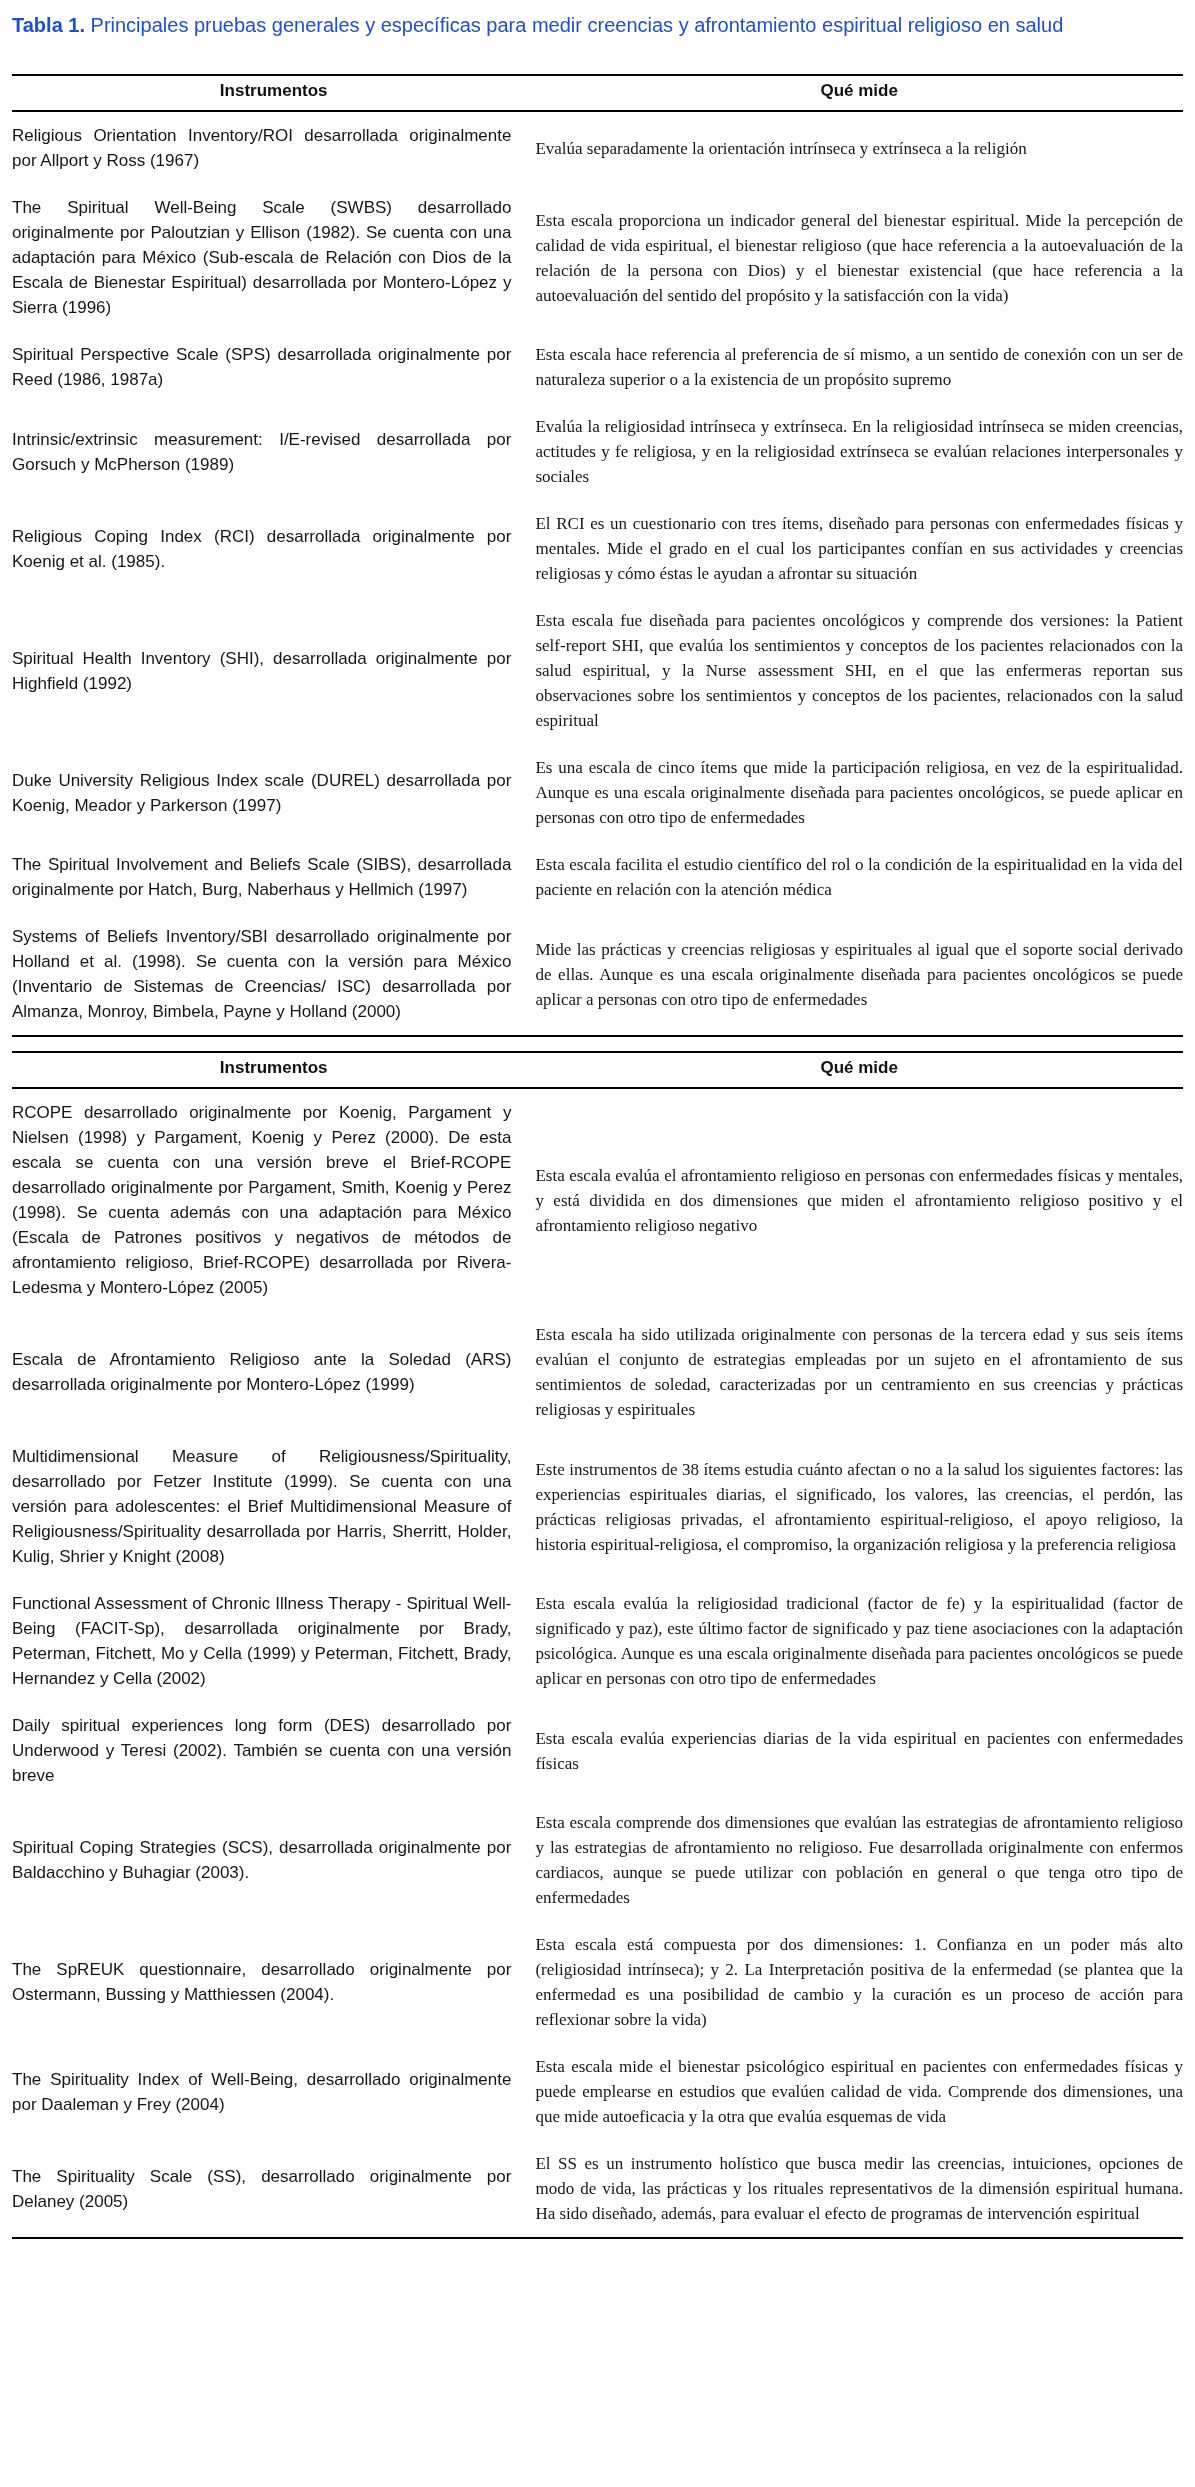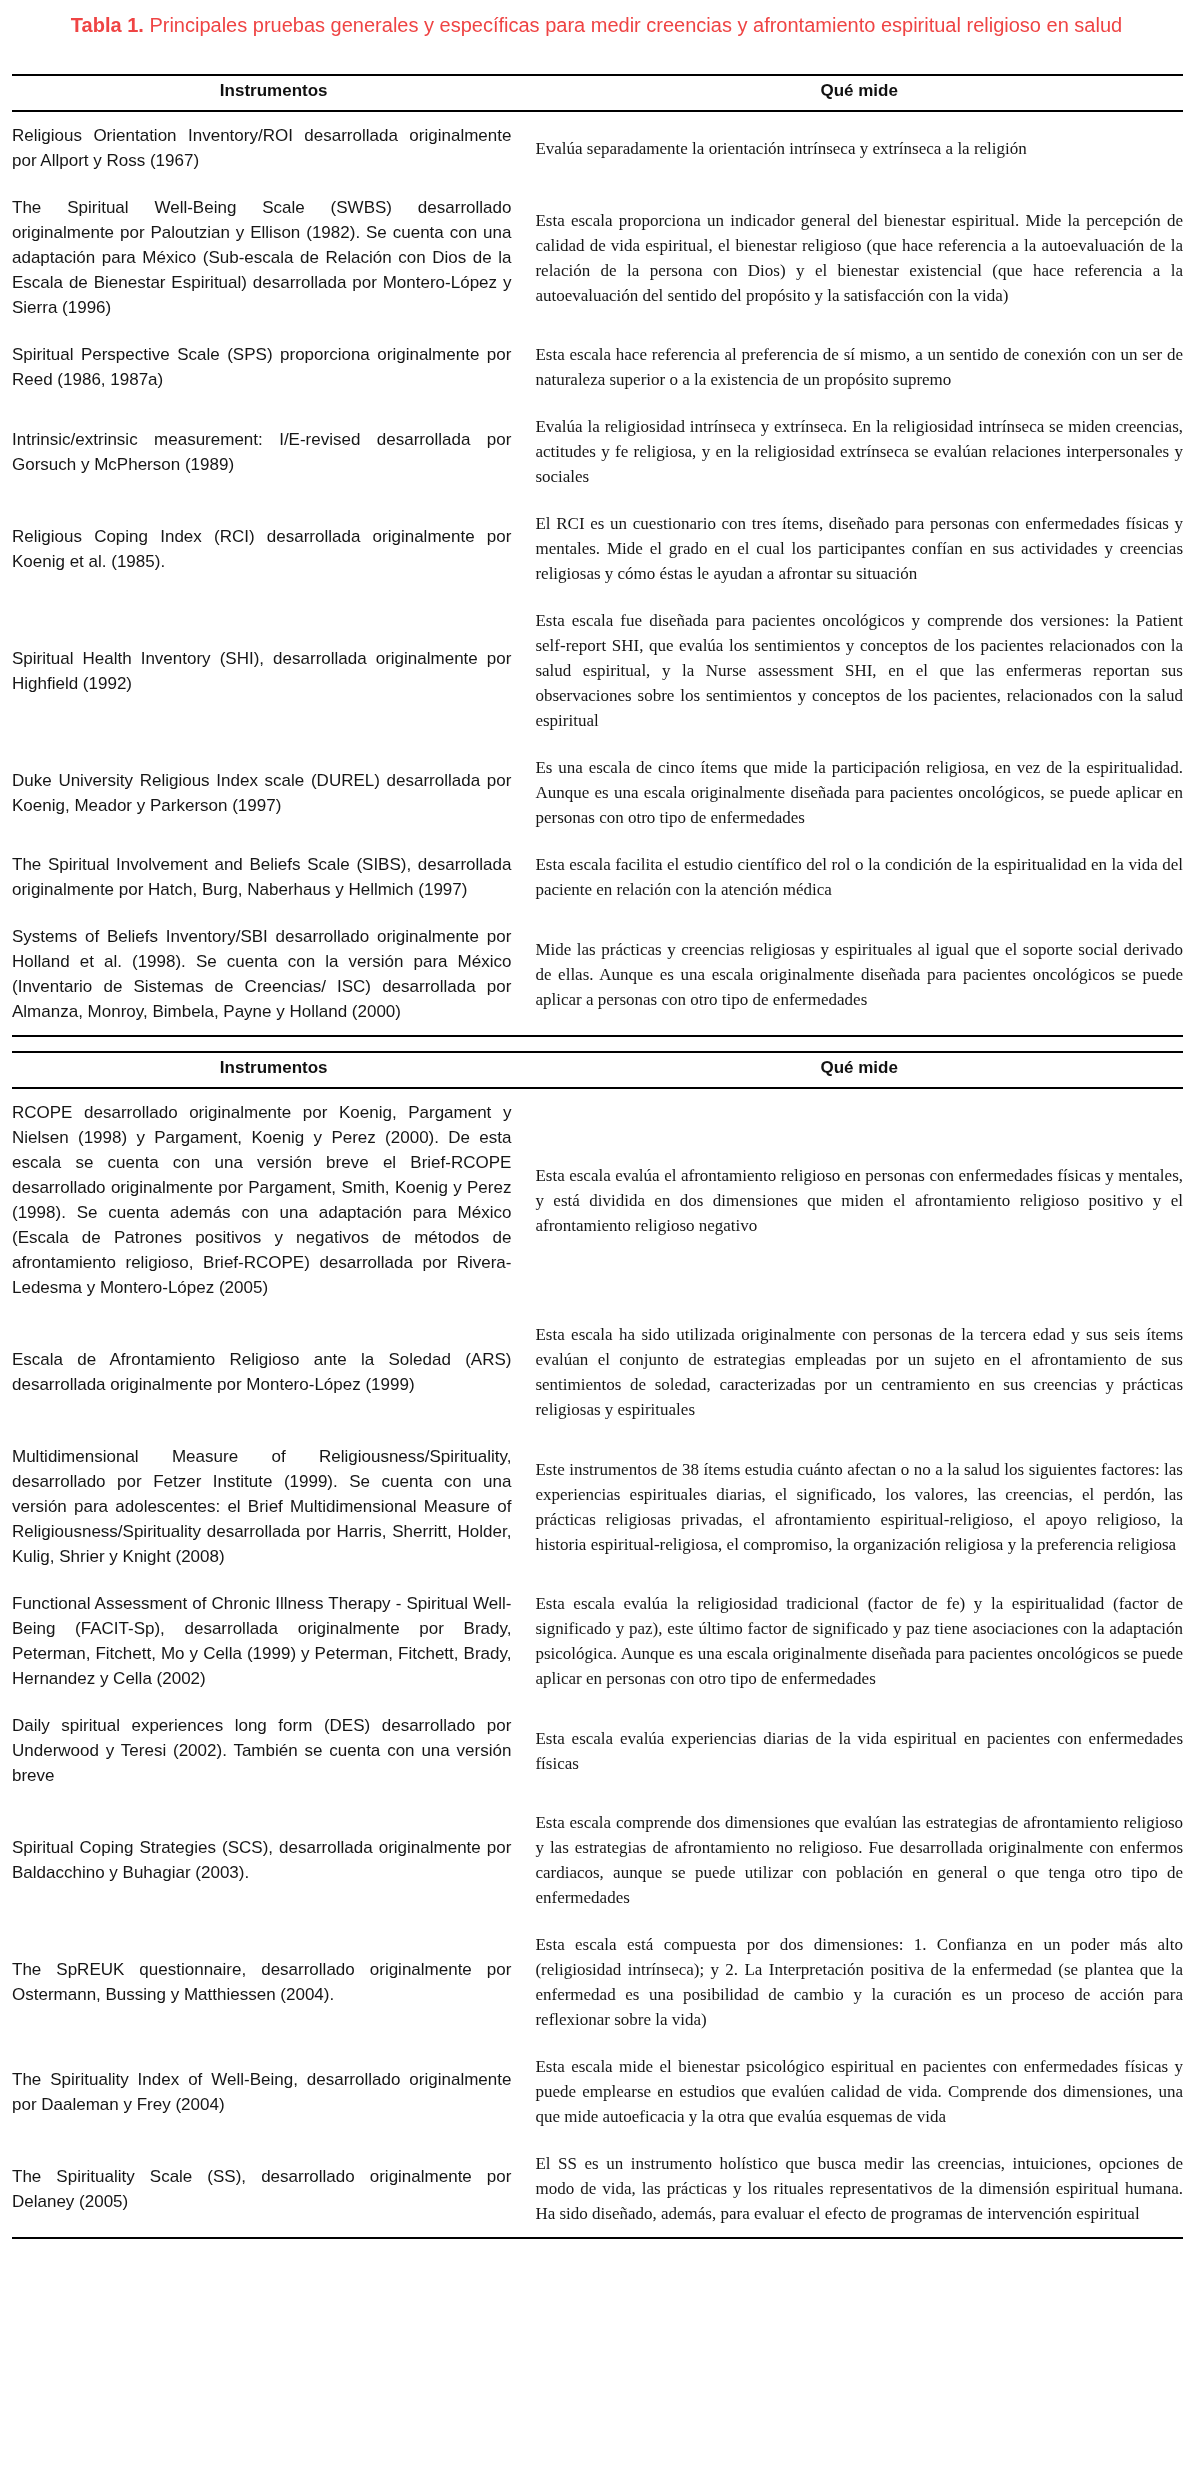--- a/index.html
+++ b/index.html
@@ -12,22 +12,21 @@
   .page {
     width: 1195px;
     box-sizing: border-box;
     padding: 8px 12px 6px 12px;
     background: #ffffff;
   }
   .caption {
     font-size: 20px;
     line-height: 30px;
     margin: 2px 2px 34px 0;
-    color: #ef4444;
-    text-align: center;
+    color: #1d4ed8;
   }
   .caption .cap-label { font-weight: bold; }
   table.tbl {
     width: 100%;
     border-collapse: collapse;
     table-layout: fixed;
     border-top: 2px solid #000;
     border-bottom: 2px solid #000;
   }
   table.tbl.second { margin-top: 14px; }
@@ -77,21 +76,21 @@
           <td class="inst">Religious Orientation Inventory/ROI desarrollada originalmente por Allport y Ross (1967)</td>
           <td class="mide">Evalúa separadamente la orientación intrínseca y extrínseca a la religión</td>
         </tr>
 
         <tr>
           <td class="inst">The Spiritual Well-Being Scale (SWBS) desarrollado originalmente por Paloutzian y Ellison (1982). Se cuenta con una adaptación para México (Sub-escala de Relación con Dios de la Escala de Bienestar Espiritual) desarrollada por Montero-López y Sierra (1996)</td>
           <td class="mide">Esta escala proporciona un indicador general del bienestar espiritual. Mide la percepción de calidad de vida espiritual, el bienestar religioso (que hace referencia a la autoevaluación de la relación de la persona con Dios) y el bienestar existencial (que hace referencia a la autoevaluación del sentido del propósito y la satisfacción con la vida)</td>
         </tr>
 
         <tr>
-          <td class="inst">Spiritual Perspective Scale (SPS) proporciona originalmente por Reed (1986, 1987a)</td>
+          <td class="inst">Spiritual Perspective Scale (SPS) desarrollada originalmente por Reed (1986, 1987a)</td>
           <td class="mide">Esta escala hace referencia al preferencia de sí mismo, a un sentido de conexión con un ser de naturaleza superior o a la existencia de un propósito supremo</td>
         </tr>
 
 
         <tr>
           <td class="inst">Intrinsic/extrinsic measurement: I/E-revised desarrollada por Gorsuch y McPherson (1989)</td>
           <td class="mide">Evalúa la religiosidad intrínseca y extrínseca. En la religiosidad intrínseca se miden creencias, actitudes y fe religiosa, y en la religiosidad extrínseca se evalúan relaciones interpersonales y sociales</td>
         </tr>
 
 

